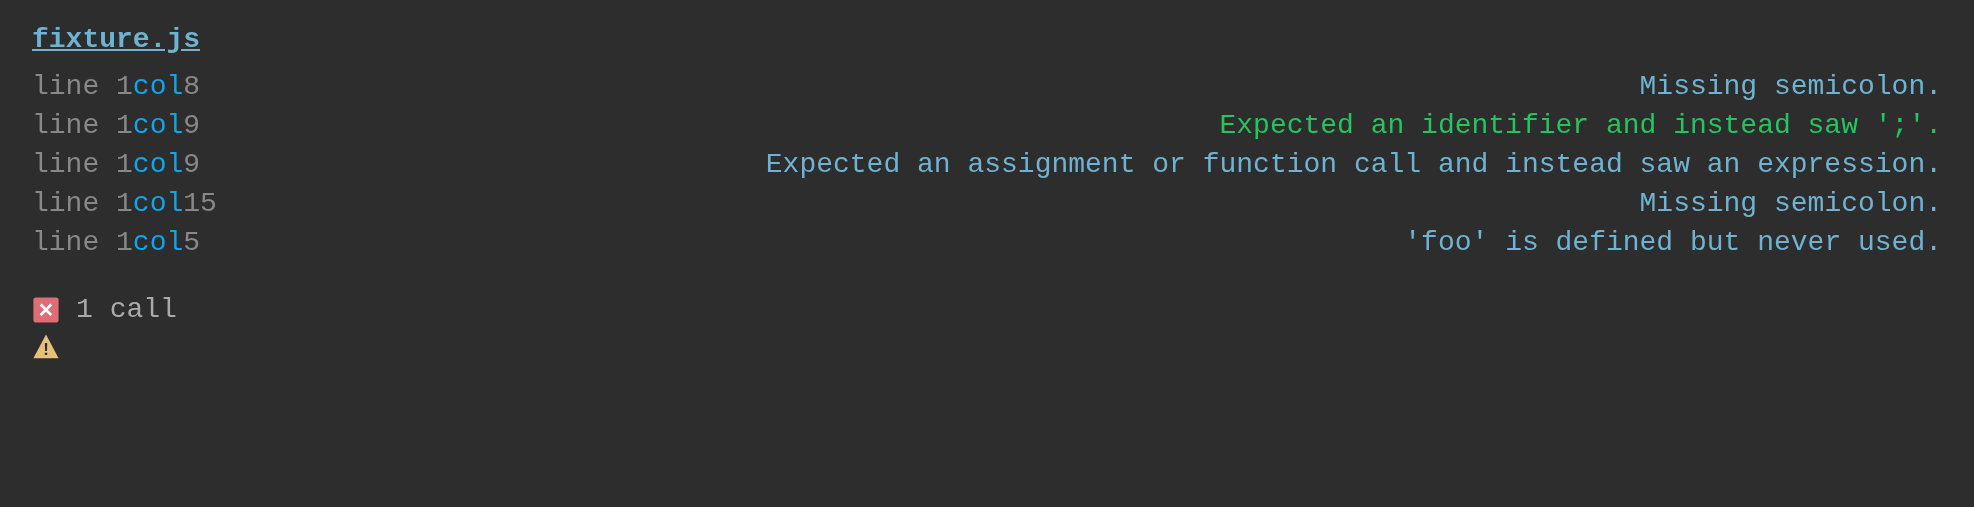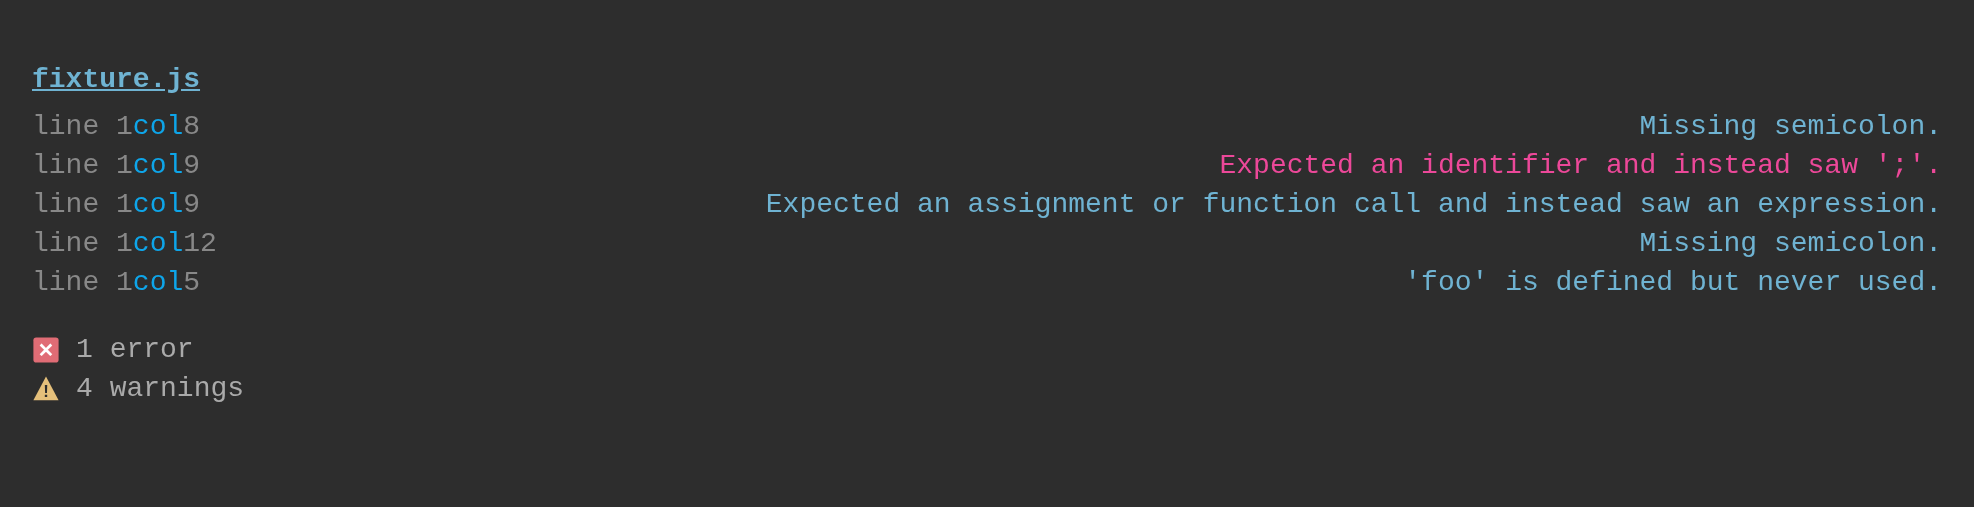--- a/index.html
+++ b/index.html
@@ -18,21 +18,20 @@
       color: #aaaaaa;
     }
 
     .filename {
       color: #6fb3d2;
       text-decoration: underline;
       margin-bottom: 12px;
       display: inline-block;
       font-size: 28px;
       font-weight: bold;
-      margin-top: 40px;
     }
 
     .lint-table {
       border-collapse: collapse;
       width: 100%;
     }
 
     .lint-table td {
       padding: 4px 0;
       white-space: nowrap;
@@ -60,21 +59,21 @@
     .col-message {
       padding-left: 8px;
       text-align: right;
     }
 
     .msg-warning {
       color: #6fb3d2;
     }
 
     .msg-error {
-      color: #ec4899;
+      color: #22c55e;
     }
 
     .summary-section {
       margin-top: 32px;
     }
 
     .summary-row {
       display: flex;
       align-items: center;
       margin-bottom: 8px;
@@ -140,51 +139,48 @@
       </tr>
       <tr>
         <td class="col-line">line 1</td>
         <td class="col-col-label">col</td>
         <td class="col-col-num">9</td>
         <td class="col-message msg-warning">Expected an assignment or function call and instead saw an expression.</td>
       </tr>
       <tr>
         <td class="col-line">line 1</td>
         <td class="col-col-label">col</td>
-        <td class="col-col-num">12</td>
+        <td class="col-col-num">15</td>
         <td class="col-message msg-warning">Missing semicolon.</td>
       </tr>
       <tr>
         <td class="col-line">line 1</td>
         <td class="col-col-label">col</td>
         <td class="col-col-num">5</td>
         <td class="col-message msg-warning">'foo' is defined but never used.</td>
       </tr>
     </tbody>
 </table>
 
 <div class="summary-section">
   <div class="summary-row">
     <span class="icon-error">
       <svg viewBox="0 0 20 20" xmlns="http://www.w3.org/2000/svg">
         <rect x="1" y="1" width="18" height="18" rx="2" ry="2" fill="#e06c75"></rect>
         <text x="10" y="15" text-anchor="middle" font-size="14" font-weight="bold" fill="white" font-family="sans-serif">✕</text>
       </svg>
     </span>
     <span class="summary-label-error">
-      <span>1</span>&nbsp;<span>error</span>
+      <span>1</span>&nbsp;<span>call</span>
     </span>
   </div>
   <div class="summary-row">
     <span class="icon-warning">
       <svg viewBox="0 0 20 20" xmlns="http://www.w3.org/2000/svg">
         <polygon points="10,1 19,18 1,18" fill="#e5c07b"></polygon>
         <text x="10" y="16" text-anchor="middle" font-size="12" font-weight="bold" fill="#2d2d2d" font-family="sans-serif">!</text>
       </svg>
     </span>
-    <span class="summary-label-warning">
-      <span>4</span>&nbsp;<span>warnings</span>
-    </span>
   </div>
 </div>
 
 
 
 
 </body></html>

